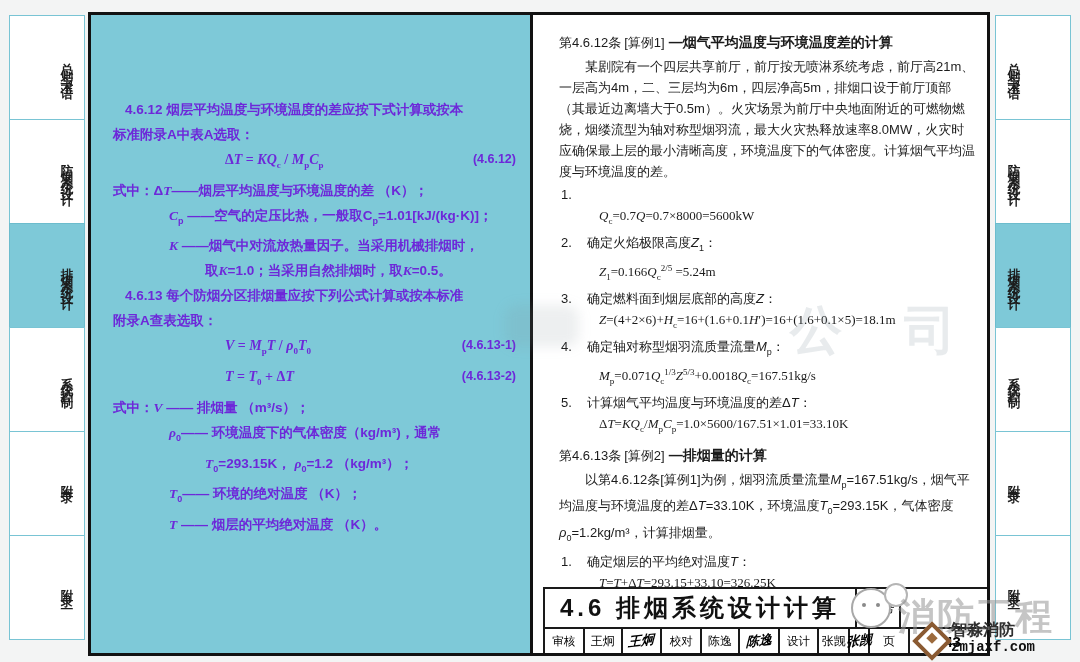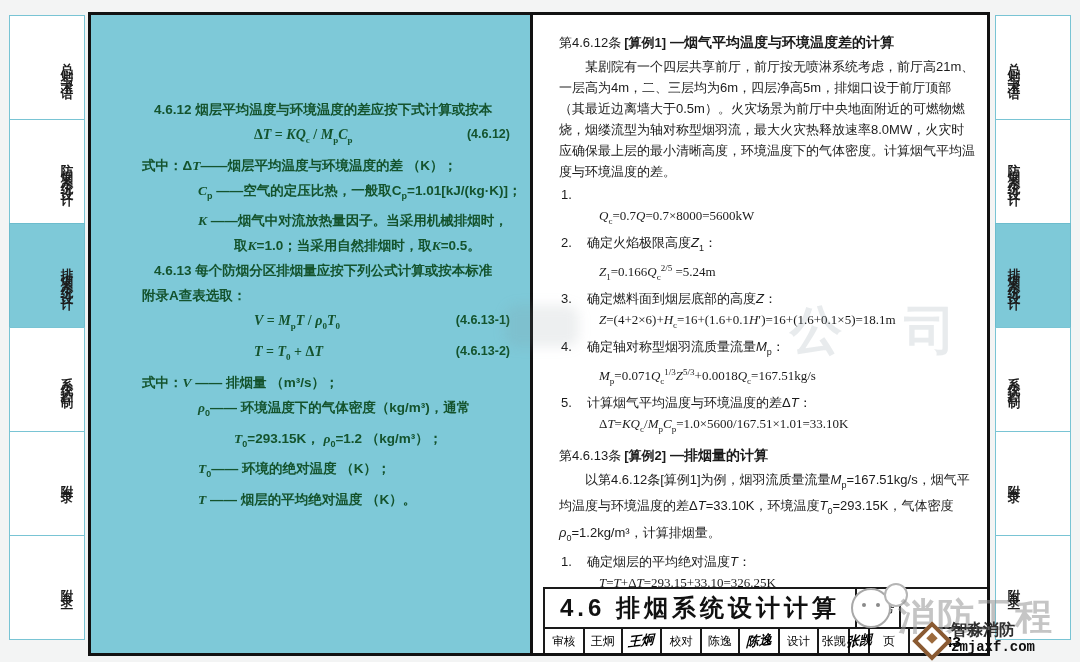--- a/index.html
+++ b/index.html
@@ -14,34 +14,34 @@
   .sidebar-left .tab{justify-content:flex-end;padding-right:9px;}
   .sidebar-right .tab{justify-content:flex-start;padding-left:9px;}
   .tab .vtext{writing-mode:vertical-rl;text-orientation:upright;font-size:12.5px;font-weight:700;letter-spacing:6px;color:#1c1c1c;}
   .tab.active{background:#7ec9d8;border-color:#6cbccd;}
 
   
   .frame{position:absolute;left:88px;top:12px;width:902px;height:644px;border:3px solid #121212;background:#ffffff;box-sizing:border-box;}
 
   
   .cyan-panel{position:absolute;left:0;top:0;bottom:0;width:442px;background:#7ec9d8;border-right:3px solid #121212;box-sizing:border-box;padding:82px 12px 0 22px;overflow:hidden;}
-  .pl-line{font-size:13.5px;font-weight:600;color:#14532d;line-height:25px;white-space:nowrap;position:relative;margin-left:29px;}
+  .pl-line{font-size:13.5px;font-weight:600;color:#6d28d9;line-height:25px;white-space:nowrap;position:relative;}
   .pl-line.ind-h{padding-left:12px;}
   .pl-line.ind-t{padding-left:56px;}
   .pl-line.ind-c{padding-left:92px;}
   .pl-line.frm{padding-left:112px;font-family:"Liberation Serif","DejaVu Serif",serif;font-size:14px;}
   .pl-line i{font-family:"Liberation Serif","DejaVu Serif",serif;}
   .pl-line sub,.pl-line sup{font-size:9px;}
-  .eqno{position:absolute;right:8px;top:0;font-family:"Liberation Sans","DejaVu Sans",sans-serif;font-size:12.5px;font-weight:600;}
+  .eqno{position:absolute;right:2px;top:0;font-family:"Liberation Sans","DejaVu Sans",sans-serif;font-size:12.5px;font-weight:600;}
 
   
   .rcol{position:absolute;left:442px;top:0;right:0;height:576px;box-sizing:border-box;padding:12px 12px 0 26px;overflow:hidden;color:#1b1b1b;}
   .r-heading{font-size:13px;line-height:22px;margin:4px 0 2px;}
   .r-clause{margin-right:3px;}
-  .r-tag{margin-right:4px;font-weight:bold;}
+  .r-tag{margin-right:4px;}
   .r-title{font-weight:700;font-size:14px;}
   .r-body{font-size:13px;line-height:21px;text-indent:2em;margin:0 0 2px 0;}
   .step-head{display:flex;font-size:13px;line-height:21px;}
   .step-num{width:26px;flex:none;padding-left:2px;}
   .step-formula{padding-left:40px;font-size:13px;line-height:21px;font-family:"Liberation Serif","DejaVu Serif",serif;white-space:nowrap;}
   .rcol sub,.rcol sup{font-size:9px;}
 
   
   .tblock{position:absolute;right:0;bottom:0;width:444px;height:66px;border:2px solid #1a1a1a;border-right:none;border-bottom:none;box-sizing:border-box;background:#fff;z-index:2;}
   .tb-r1{height:38px;display:flex;border-bottom:2px solid #1a1a1a;}
@@ -117,20 +117,21 @@
       </div>
     <div class="tab">
         <span class="vtext">附录二</span>
       </div>
   </div>
 
   <div class="frame">
 
     <div class="cyan-panel">
       <div class="pl-line ind-h">4.6.12 烟层平均温度与环境温度的差应按下式计算或按本</div>
+      <div class="pl-line">标准附录A中表A选取：</div>
       <div class="pl-line frm"><span>Δ<i>T</i> = <i>KQ</i><sub>c</sub> / <i>M</i><sub>p</sub><i>C</i><sub>p</sub></span><span class="eqno">(4.6.12)</span></div>
       <div class="pl-line">式中：Δ<i>T</i>——烟层平均温度与环境温度的差 （K）；</div>
       <div class="pl-line ind-t"><i>C</i><sub>p</sub> ——空气的定压比热，一般取C<sub>p</sub>=1.01[kJ/(kg·K)]；</div>
       <div class="pl-line ind-t"><i>K</i> ——烟气中对流放热量因子。当采用机械排烟时，</div>
       <div class="pl-line ind-c">取<i>K</i>=1.0；当采用自然排烟时，取<i>K</i>=0.5。</div>
       <div class="pl-line ind-h">4.6.13 每个防烟分区排烟量应按下列公式计算或按本标准</div>
       <div class="pl-line">附录A查表选取：</div>
       <div class="pl-line frm"><span><i>V</i> = <i>M</i><sub>p</sub><i>T</i> / <i>ρ</i><sub>0</sub><i>T</i><sub>0</sub></span><span class="eqno">(4.6.13-1)</span></div>
       <div class="pl-line frm"><span><i>T</i> = <i>T</i><sub>0</sub> + Δ<i>T</i></span><span class="eqno">(4.6.13-2)</span></div>
       <div class="pl-line">式中：<i>V</i> —— 排烟量 （m³/s）；</div>

